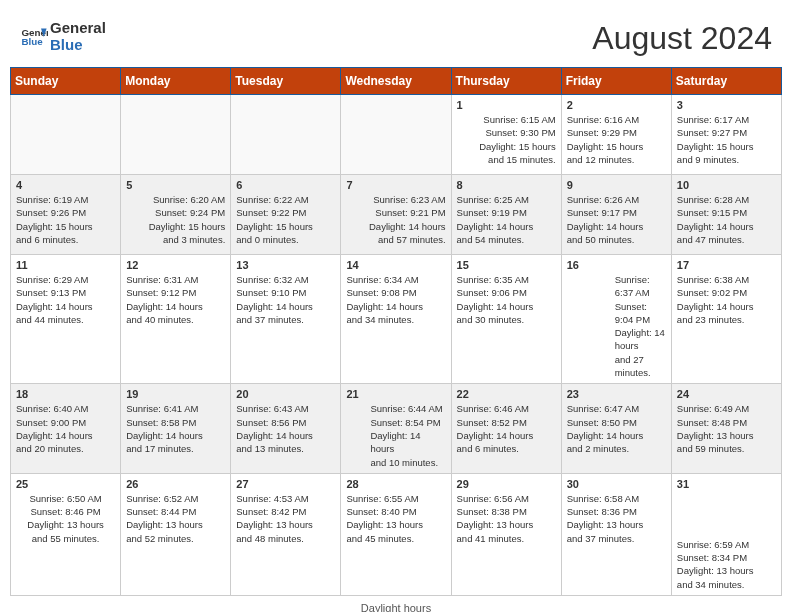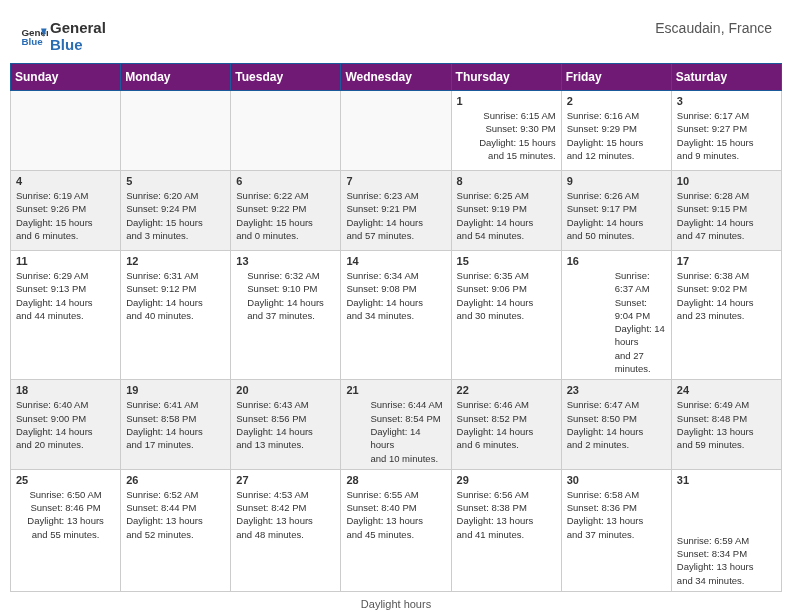--- a/index.html
+++ b/index.html
@@ -36,21 +36,21 @@
     .location {
       font-size: 14px;
       color: #555;
     }
     table {
       width: 100%;
       border-collapse: collapse;
       margin-top: 5px;
     }
     th {
-      background-color: #701a75;
+      background-color: #c2410c;
       color: white;
       font-size: 12px;
       font-weight: bold;
       padding: 6px 4px;
       text-align: left;
       border: 1px solid #1a5a9a;
     }
     td {
       border: 1px solid #ccc;
       vertical-align: top;
@@ -92,21 +92,21 @@
       <text x="2" y="18" font-size="14" font-weight="bold" fill="#333">General</text>
       <text x="2" y="32" font-size="14" font-weight="bold" fill="#2a6db5">Blue</text>
       <polygon points="30,8 38,8 34,20" fill="#2a6db5"></polygon>
     </svg>
     <div>
       <div style="font-size:15px;font-weight:bold;color:#333;line-height:1.1;">General</div>
       <div style="font-size:15px;font-weight:bold;color:#2a6db5;line-height:1.1;">Blue</div>
     </div>
   </div>
   <div class="title-section">
-    <div class="location">Escaudain, France</div>
+    <div class="month-year">August 2024</div>
   </div>
 </div>
 
 <table>
   <thead>
     <tr>
     <th>Sunday</th>
         <th>Monday</th>
         <th>Tuesday</th>
         <th>Wednesday</th>
@@ -146,35 +146,35 @@
       <tr>
         <td class="shaded">
           <span class="day-number">4</span>
           <div class="day-info" style="white-space: pre-line;">Sunrise: 6:19 AM
 Sunset: 9:26 PM
 Daylight: 15 hours
 and 6 minutes.</div>
         </td>
         <td class="shaded">
           <span class="day-number">5</span>
-          <div class="day-info" style="white-space: pre-line;">Sunrise: 6:20 AM
+          <div class="day-info" style="white-space: pre-line; text-align: right;">Sunrise: 6:20 AM
 Sunset: 9:24 PM
 Daylight: 15 hours
 and 3 minutes.</div>
         </td>
         <td class="shaded">
           <span class="day-number">6</span>
           <div class="day-info" style="white-space: pre-line;">Sunrise: 6:22 AM
 Sunset: 9:22 PM
 Daylight: 15 hours
 and 0 minutes.</div>
         </td>
         <td class="shaded">
           <span class="day-number">7</span>
-          <div class="day-info" style="white-space: pre-line;">Sunrise: 6:23 AM
+          <div class="day-info" style="white-space: pre-line; text-align: right;">Sunrise: 6:23 AM
 Sunset: 9:21 PM
 Daylight: 14 hours
 and 57 minutes.</div>
         </td>
         <td class="shaded">
           <span class="day-number">8</span>
           <div class="day-info" style="white-space: pre-line;">Sunrise: 6:25 AM
 Sunset: 9:19 PM
 Daylight: 14 hours
 and 54 minutes.</div>
@@ -204,21 +204,21 @@
         </td>
         <td>
           <span class="day-number">12</span>
           <div class="day-info" style="white-space: pre-line;">Sunrise: 6:31 AM
 Sunset: 9:12 PM
 Daylight: 14 hours
 and 40 minutes.</div>
         </td>
         <td>
           <span class="day-number">13</span>
-          <div class="day-info" style="white-space: pre-line; margin-left: 11px;">Sunrise: 6:32 AM
+          <div class="day-info" style="white-space: pre-line;">Sunrise: 6:32 AM
 Sunset: 9:10 PM
 Daylight: 14 hours
 and 37 minutes.</div>
         </td>
         <td>
           <span class="day-number">14</span>
           <div class="day-info" style="white-space: pre-line;">Sunrise: 6:34 AM
 Sunset: 9:08 PM
 Daylight: 14 hours
 and 34 minutes.</div>

